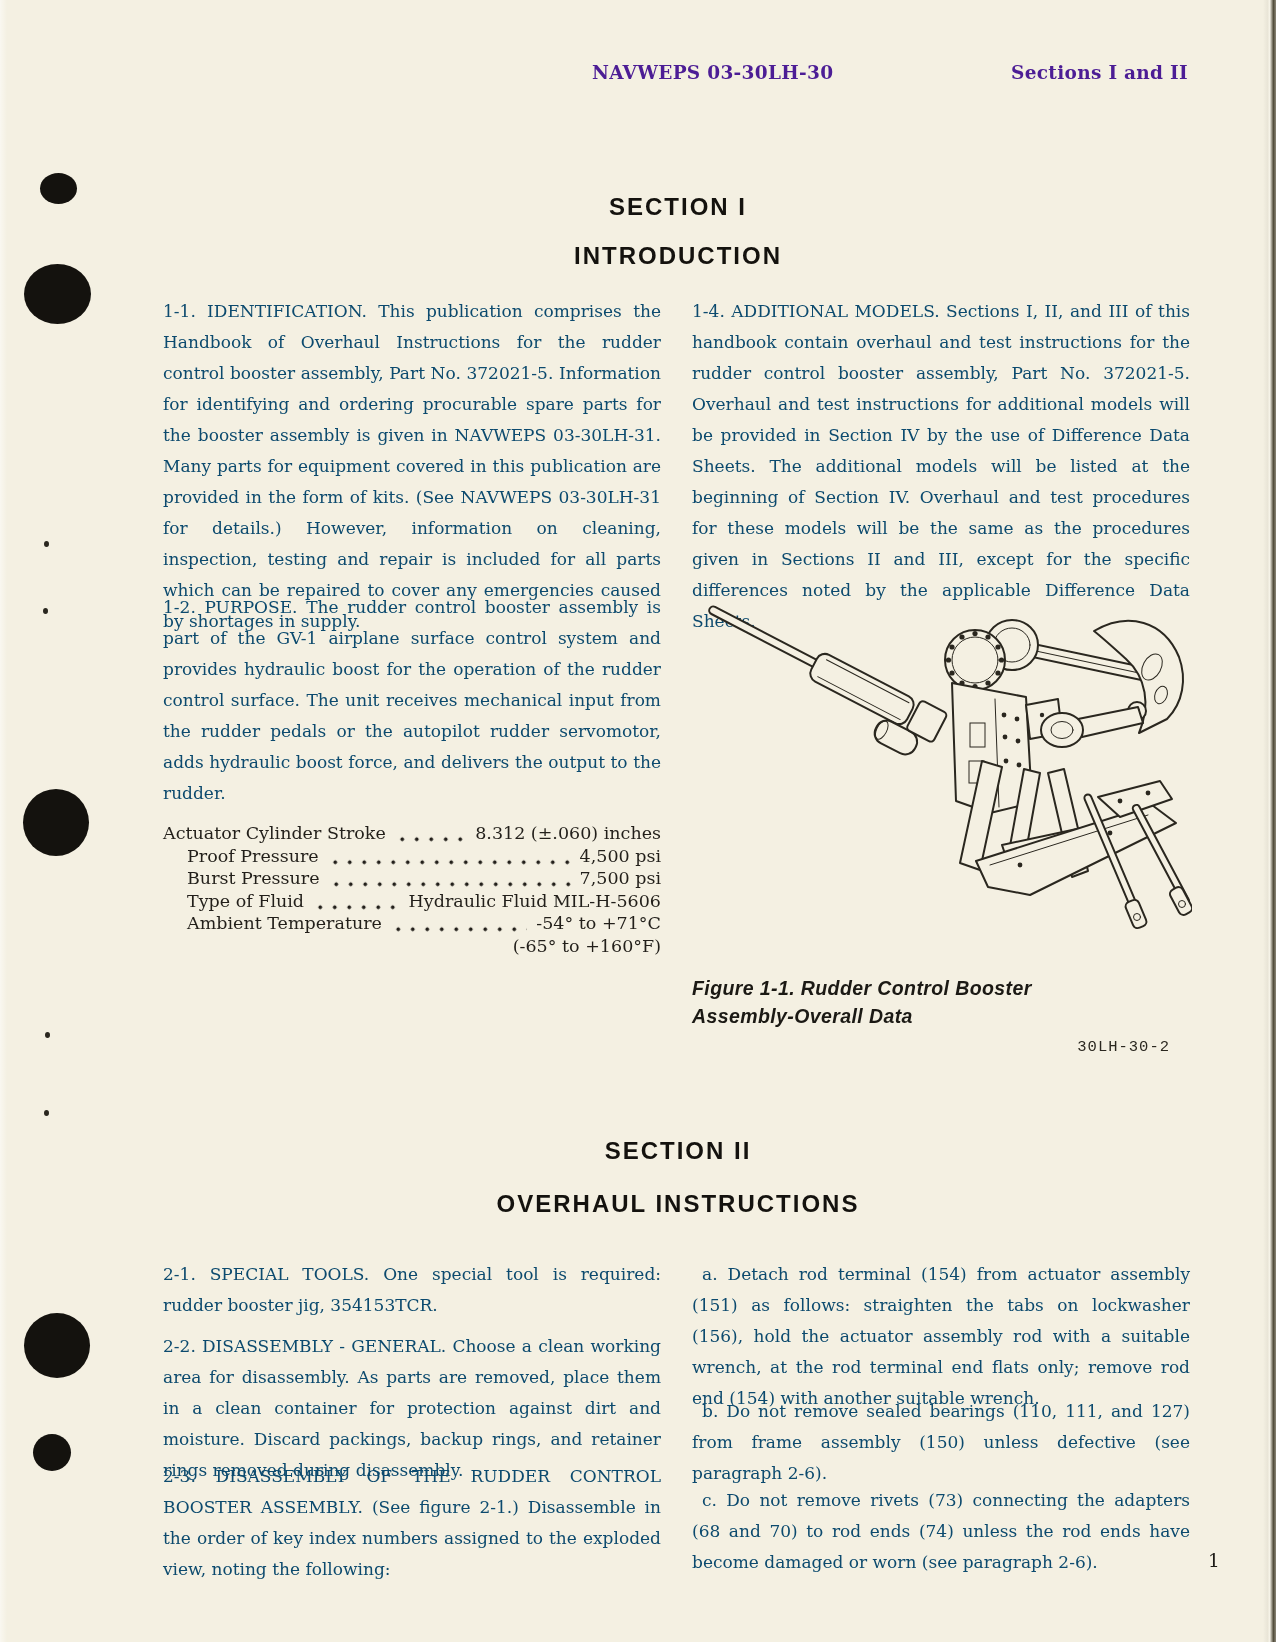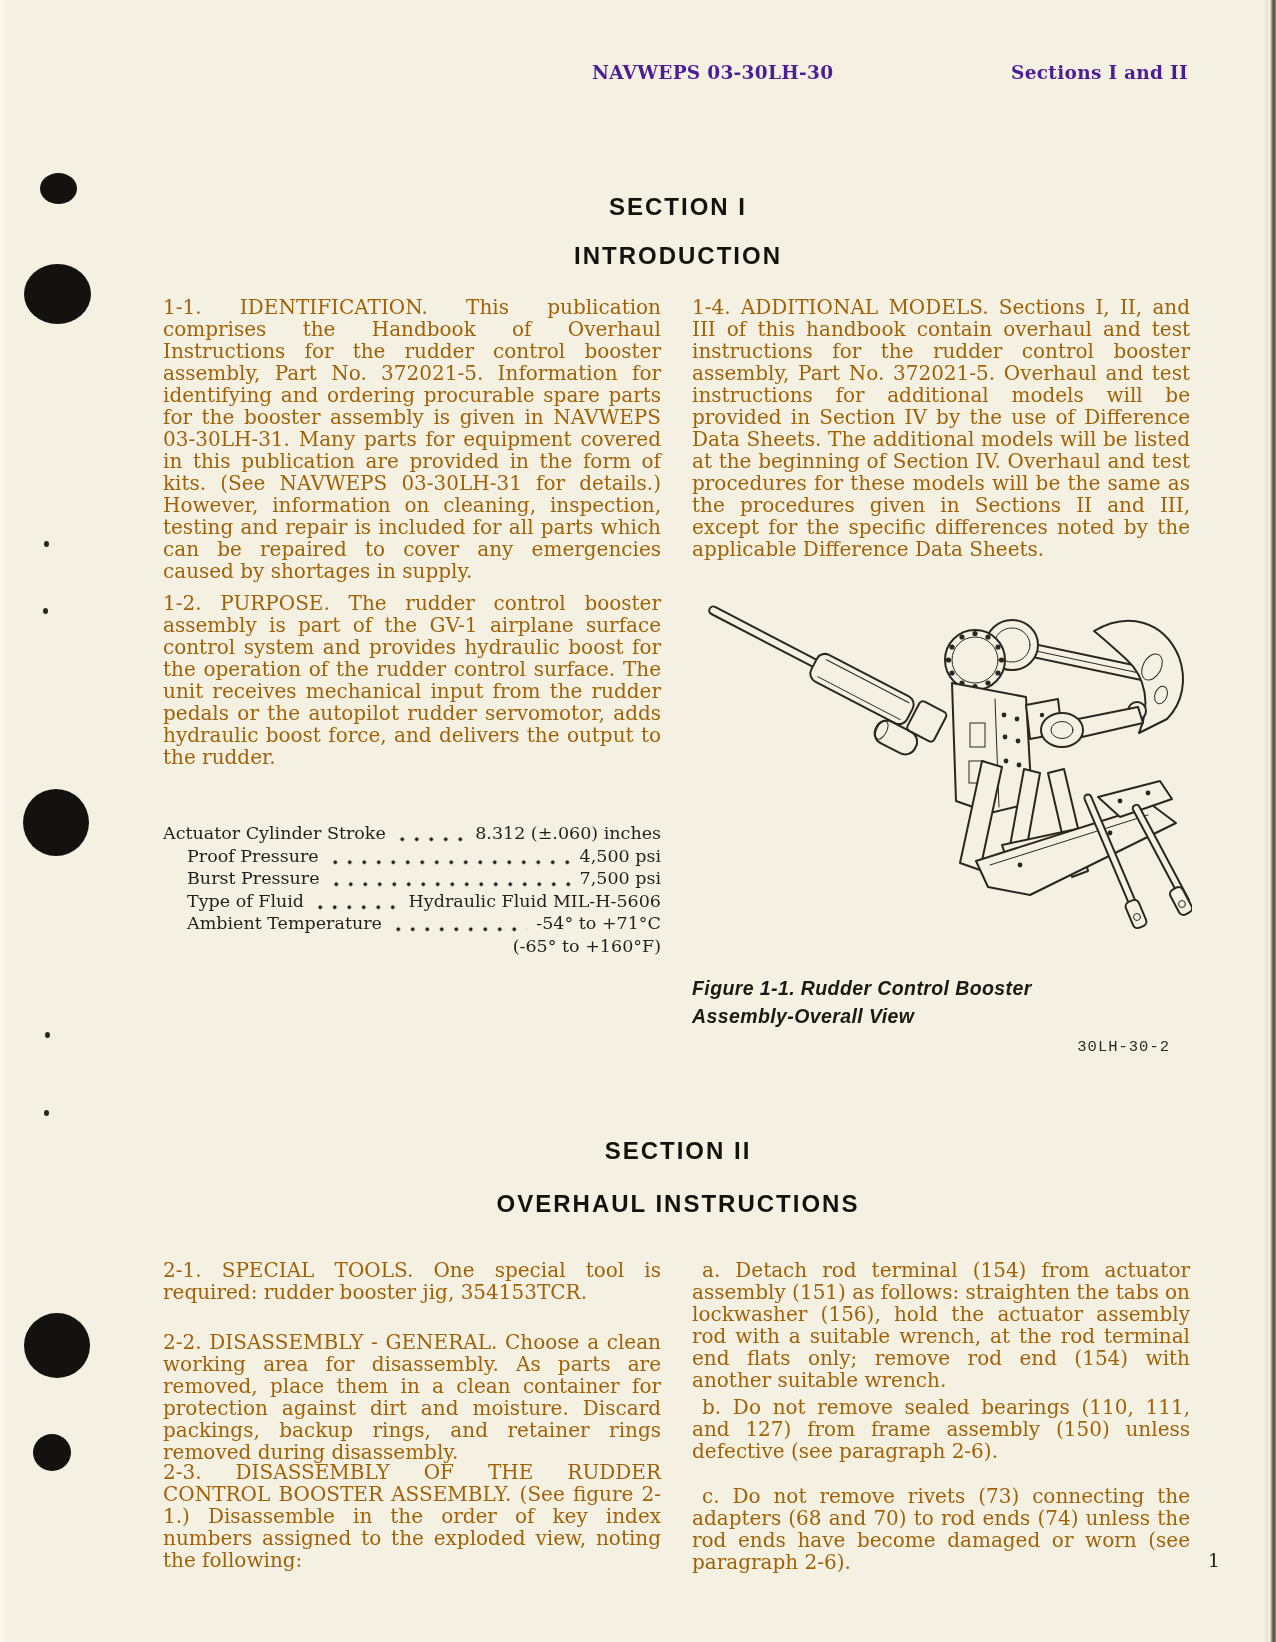--- a/index.html
+++ b/index.html
@@ -7,21 +7,21 @@
     position:relative;width:1276px;height:1642px;
     background:#f4f0e2;overflow:hidden;
     font-family:"DejaVu Serif",serif;color:#221f1a;
   }
   .abs{position:absolute;}
   .hdr{font-size:18.5px;font-weight:600;letter-spacing:0.3px;color:#4c1d95;}
   .heading{
     font-family:"Liberation Sans",sans-serif;font-weight:900;
     font-size:24px;letter-spacing:2px;text-align:center;color:#14120e;
   }
-  .body-text{font-size:20px;line-height:22px;text-align:justify;color:#a16207;}
+  .body-text{font-size:17px;line-height:31px;text-align:justify;color:#0c4a6e;}
   .subpara{text-indent:10px;}
   .lp-head{font-size:17.5px;letter-spacing:0.5px;}
   .lp-table{width:498px;}
   .lp-row{display:flex;align-items:baseline;font-size:17.5px;line-height:22.6px;height:22.6px;}
   .lp-row .lbl{white-space:nowrap;}
   .lp-row .val{white-space:nowrap;}
   .lp-row.indent .lbl{padding-left:24px;}
   .leader{
     flex:1;align-self:stretch;margin:0 9px;
     background-image:radial-gradient(circle,#221f1a 1.7px,transparent 2.2px);
@@ -198,21 +198,21 @@
     <g transform="rotate(62 470 288)">
       <rect class="fl" stroke-width="1.6" x="416" y="284.5" width="112" height="7" rx="3.5"></rect>
     </g>
     <g transform="rotate(62 491 336)">
       <rect class="fl" stroke-width="1.6" x="477" y="329" width="28" height="14" rx="5"></rect>
     </g>
     <circle class="thin" cx="492" cy="339" r="3.5"></circle>
   </svg>
 
   <div class="abs caption" style="left:692px;top:974px;width:498px;">Figure 1-1. Rudder Control Booster</div>
-  <div class="abs caption" style="left:692px;top:1002px;width:498px;">Assembly-Overall View</div>
+  <div class="abs caption" style="left:692px;top:1002px;width:498px;">Assembly-Overall Data</div>
   <div class="abs figtag" style="left:692px;top:1038px;width:478px;">30LH-30-2</div>
 
   <div class="abs heading" style="left:0;width:1356px;top:1137px;">SECTION II</div>
   <div class="abs heading" style="left:0;width:1356px;top:1190px;">OVERHAUL INSTRUCTIONS</div>
 
   <div class="abs body-text" style="left:163px;top:1259px;width:498px;">2-1. SPECIAL TOOLS. One special tool is required: rudder booster jig, 354153TCR.</div>
   <div class="abs body-text" style="left:163px;top:1331px;width:498px;">2-2. DISASSEMBLY - GENERAL. Choose a clean working area for disassembly. As parts are removed, place them in a clean container for protection against dirt and moisture. Discard packings, backup rings, and retainer rings removed during disassembly.</div>
   <div class="abs body-text" style="left:163px;top:1461px;width:498px;">2-3. DISASSEMBLY OF THE RUDDER CONTROL BOOSTER ASSEMBLY. (See figure 2-1.) Disassemble in the order of key index numbers assigned to the exploded view, noting the following:</div>
 
   <div class="abs body-text subpara" style="left:692px;top:1259px;width:498px;">a. Detach rod terminal (154) from actuator assembly (151) as follows: straighten the tabs on lockwasher (156), hold the actuator assembly rod with a suitable wrench, at the rod terminal end flats only; remove rod end (154) with another suitable wrench.</div>

